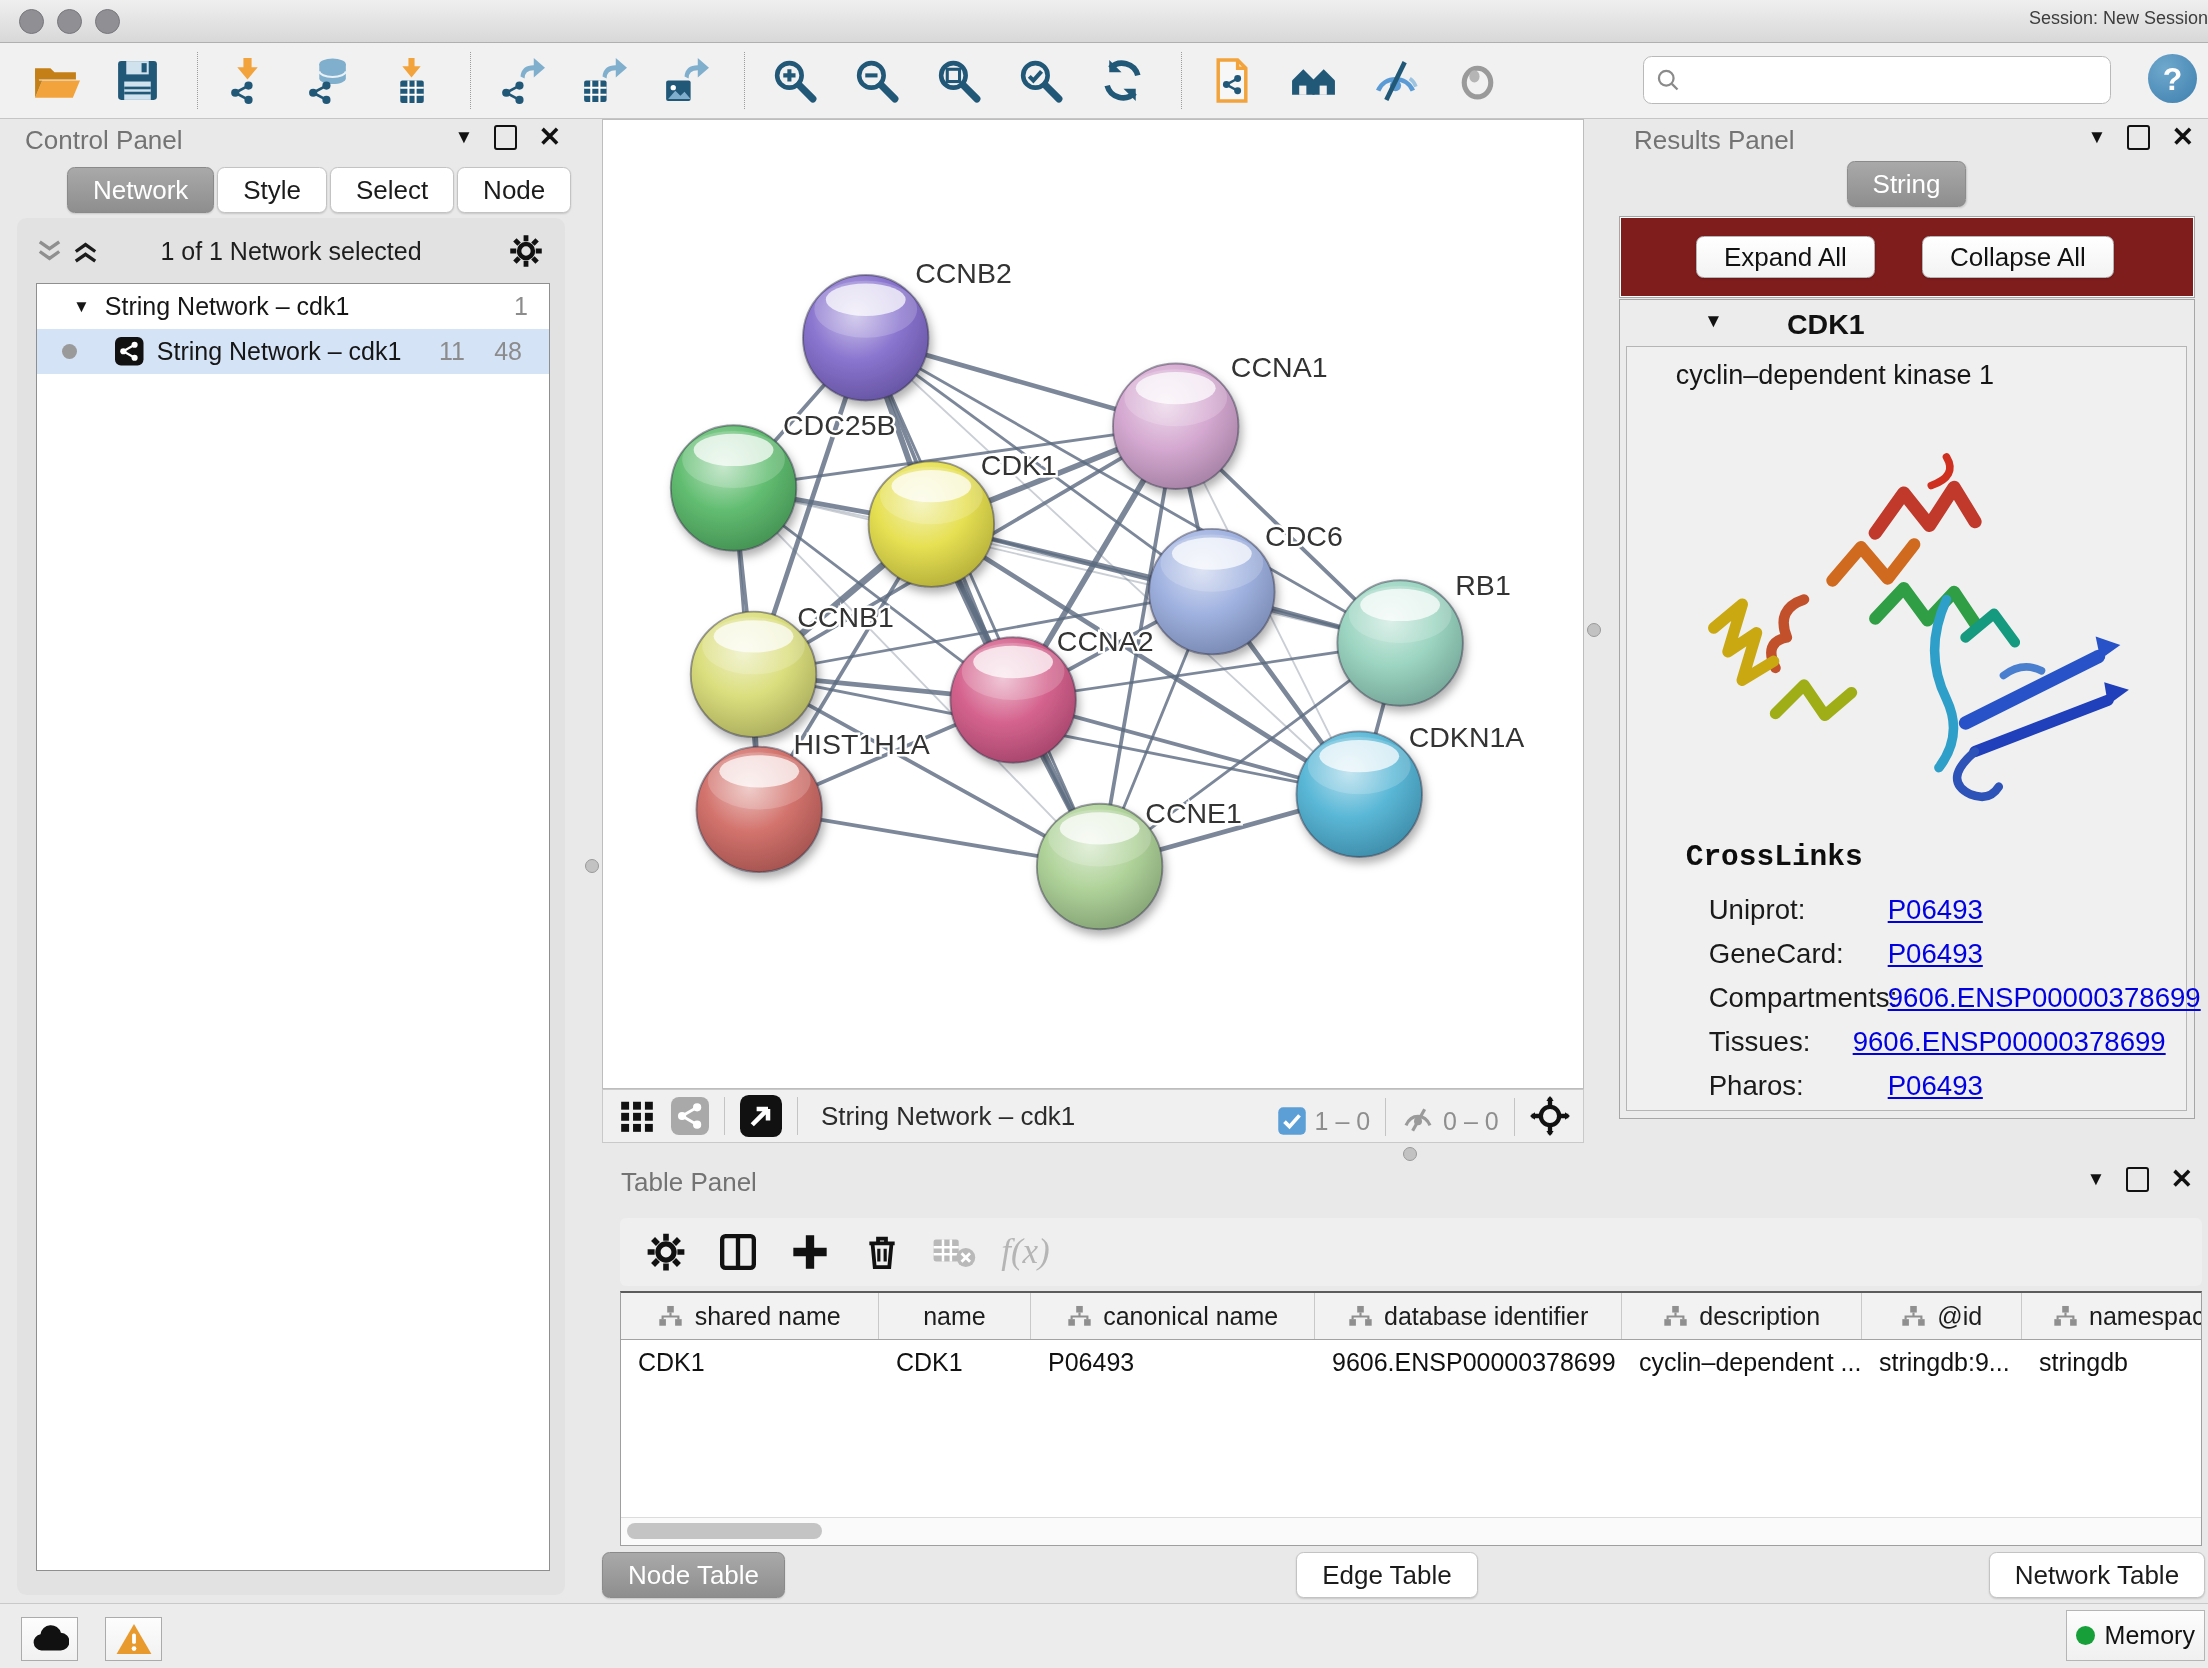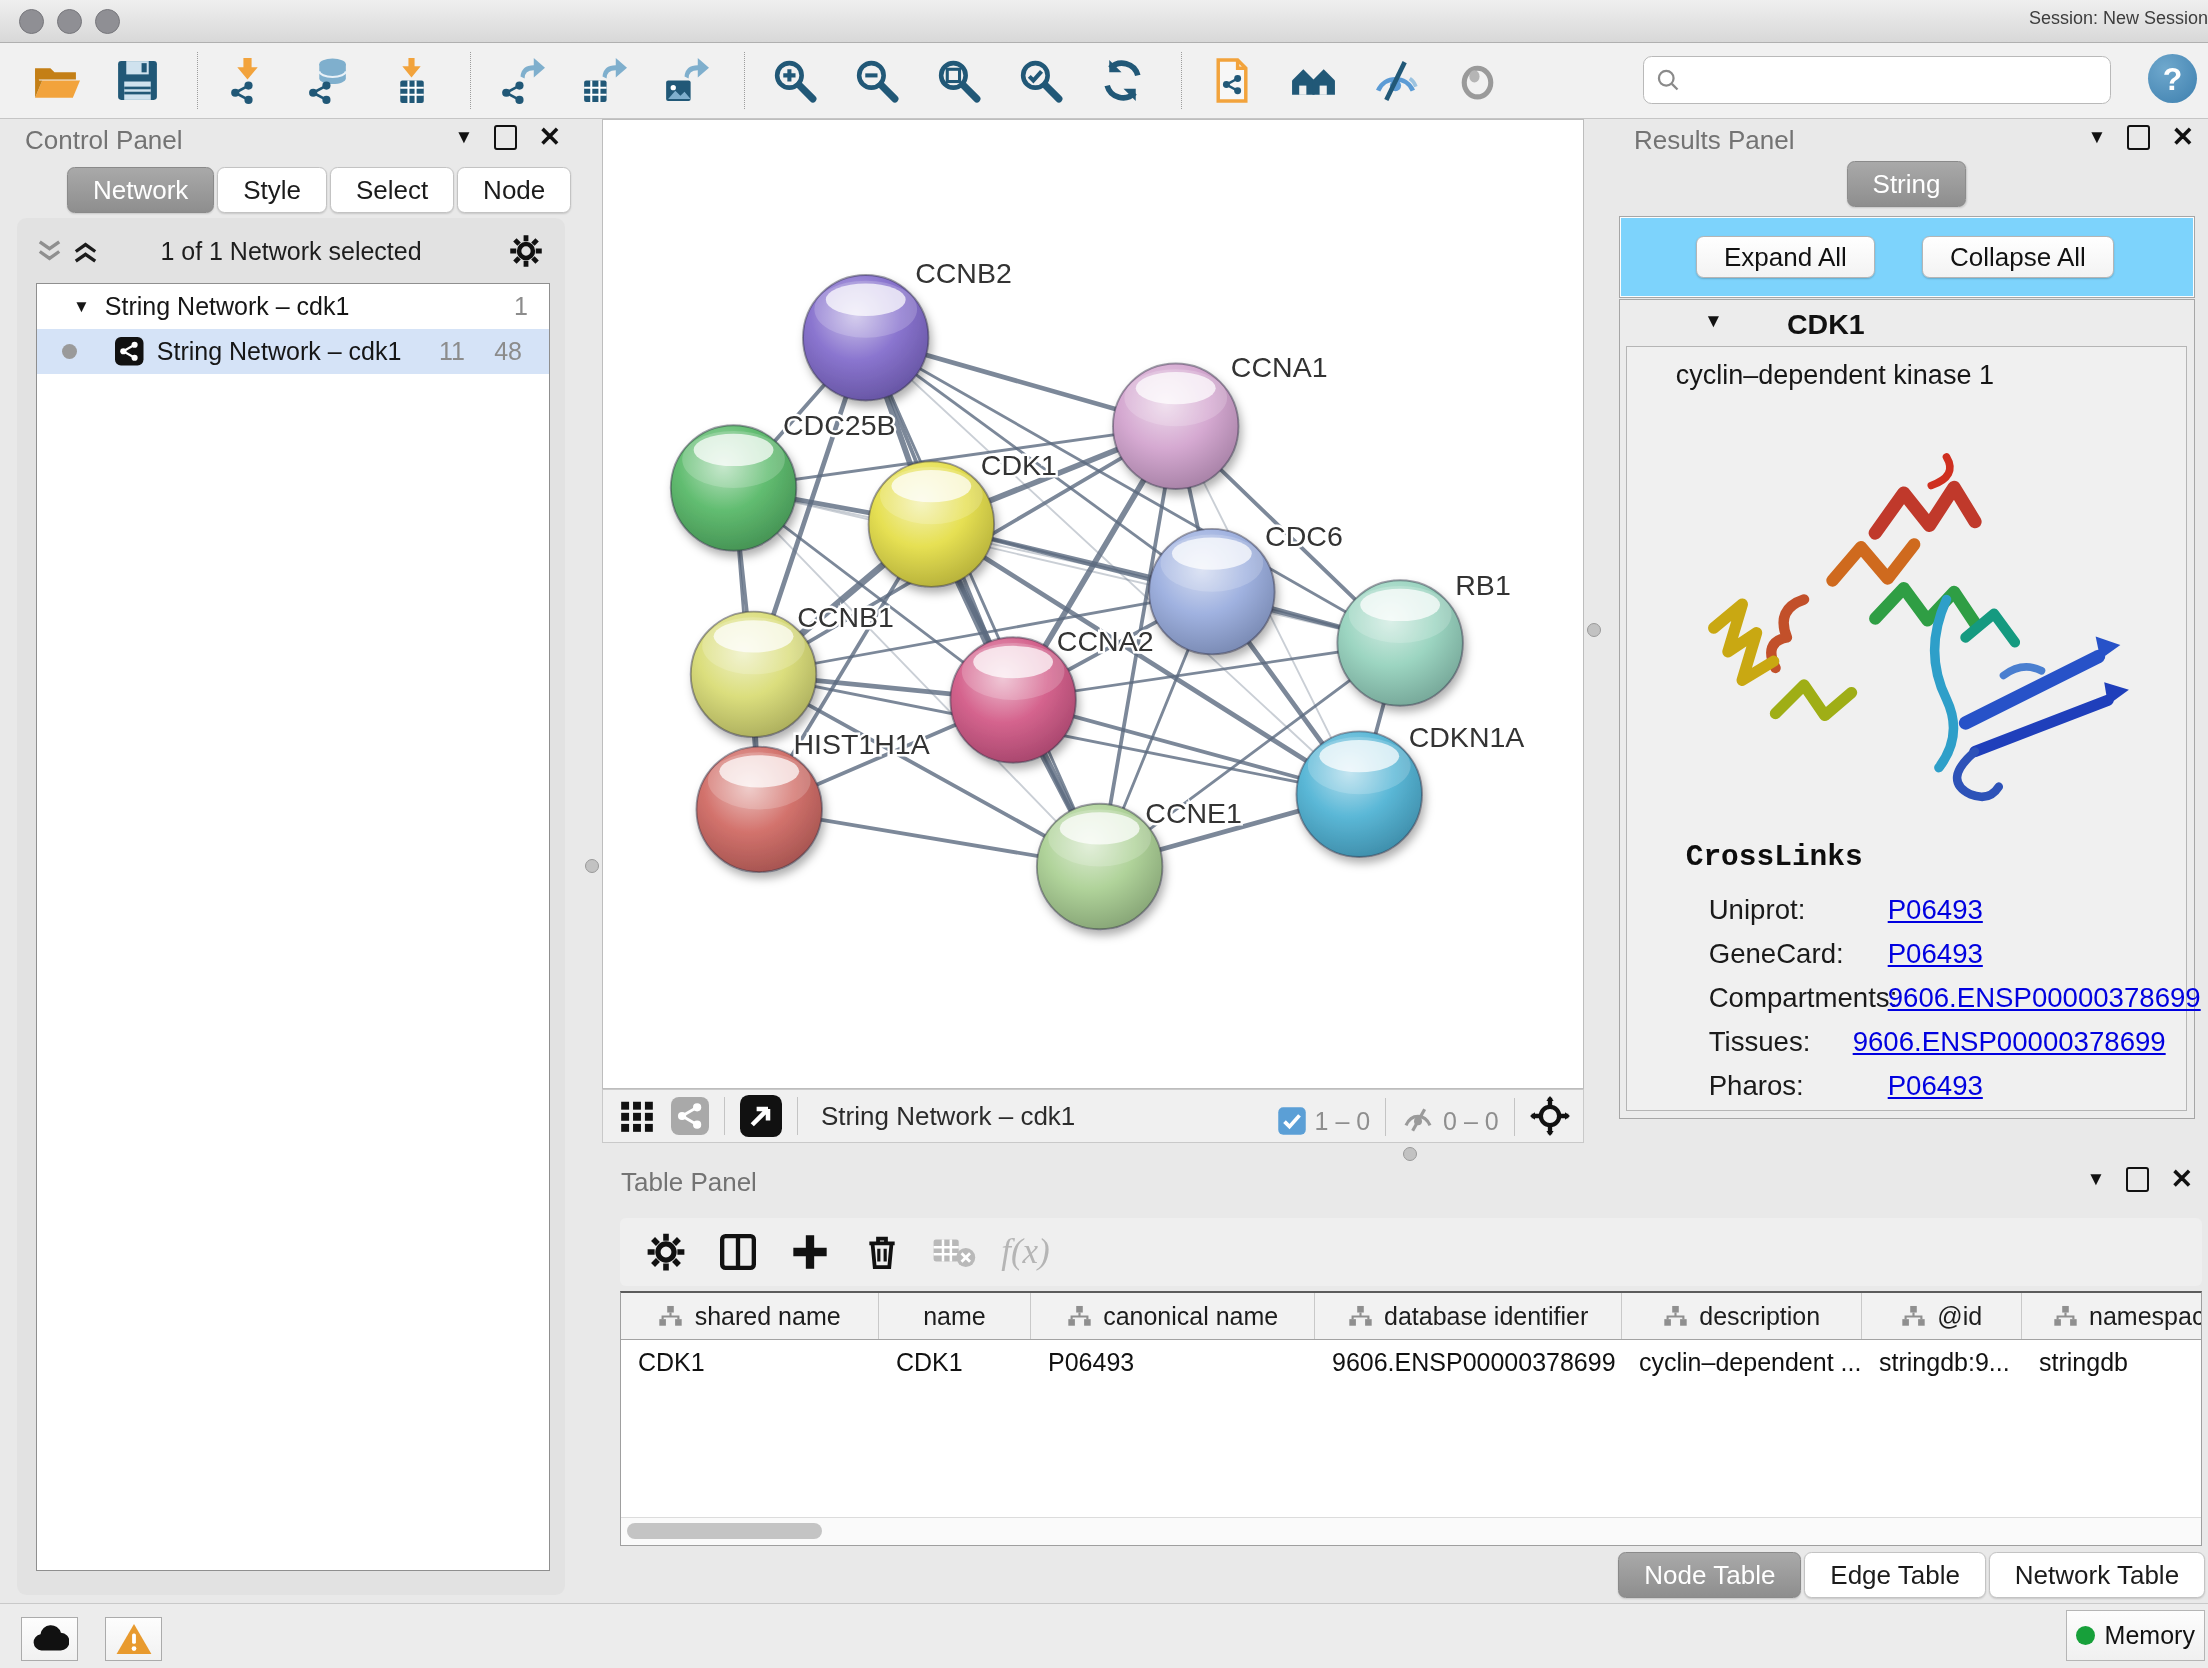--- a/index.html
+++ b/index.html
@@ -50,21 +50,21 @@
   #canvas{left:602px;top:119px;width:982px;height:970px;background:#fff;border:1px solid #bdbdbd;box-sizing:border-box;}
   #view-toolbar{left:602px;top:1089px;width:982px;height:54px;background:#f0f0f0;border:1px solid #c9c9c9;box-sizing:border-box;display:flex;align-items:center;}
   .vt-icon{display:flex;align-items:center;justify-content:center;margin-left:15px;}
   .vt-sep{width:0;height:38px;border-left:1px solid #c4c4c4;margin-left:15px;}
   #vt-name{font-size:26px;color:#2b2b2b;margin-left:23px;}
   .vt-count{font-size:25px;color:#8e8e8e;margin-left:7.6px;}
 
   
   #results-panel{left:1604px;top:119px;width:605px;height:1024px;background:#e9e9e9;}
   #rp-tab{position:absolute;left:50%;transform:translateX(-50%);top:42px;}
-  #rp-box1{position:absolute;left:15px;top:97px;width:574px;height:80px;background:#7dd3fc;border:1px solid #a6a6a6;box-shadow:inset 0 0 0 1px #fdfdfd;}
+  #rp-box1{position:absolute;left:15px;top:97px;width:574px;height:80px;background:#7f1d1d;border:1px solid #a6a6a6;box-shadow:inset 0 0 0 1px #fdfdfd;}
   .rp-btn{position:absolute;top:19px;height:42px;background:linear-gradient(#ffffff,#f3f3f3);border:1px solid #b5b5b5;border-radius:7.6px;font-size:26px;color:#111;padding:0 27px;box-shadow:0 1px 1.9px rgba(0,0,0,.2);}
   #rp-box2{position:absolute;left:15px;top:180px;width:574px;height:818px;background:#ececec;border:1px solid #a6a6a6;}
   #rp-prot-head{position:absolute;left:0;top:0;width:100%;height:44px;}
   #rp-prot-name{position:absolute;left:167px;top:7.6px;font-size:28.5px;font-weight:bold;color:#111;}
   #rp-prot-tri{position:absolute;left:84px;top:9.5px;font-size:19px;color:#111;}
   #rp-content{position:absolute;left:5.7px;top:46px;width:561px;height:765px;background:#f0f0f0;border:1px solid #b5b5b5;box-sizing:border-box;}
   #rp-desc{position:absolute;left:49px;top:13.3px;font-size:27px;color:#161616;}
   #protein-img{position:absolute;left:34px;top:91px;}
   #crosslinks-head{position:absolute;left:59px;top:493px;font-family:Liberation Mono, monospace;font-weight:bold;font-size:29.5px;color:#0d0d0d;}
   #crosslinks-rows{position:absolute;left:82px;top:535px;width:457px;}
@@ -76,21 +76,21 @@
   #table-panel{left:602px;top:1165px;width:1606px;height:438px;background:#e9e9e9;}
   #tp-toolbar{position:absolute;left:18px;top:53px;width:1582px;height:68px;background:#efefef;border-radius:5.7px;display:flex;align-items:center;padding-left:19px;box-sizing:border-box;}
   .tp-icon{width:53px;height:49px;display:flex;align-items:center;justify-content:center;margin-right:19px;background:transparent;border:none;padding:0;}
   #tp-table{position:absolute;left:18px;top:126px;width:1582px;height:255px;background:#fff;border:1px solid #9f9f9f;border-top:2.9px solid #5c5c5c;box-sizing:border-box;overflow:hidden;}
   #thead-row{display:flex;height:46px;background:#f2f2f2;border-bottom:1px solid #a3a3a3;}
   .th{display:flex;align-items:center;justify-content:center;gap:11.4px;font-size:25px;color:#1c1c1c;border-right:1px solid #c9c9c9;box-sizing:border-box;flex:none;overflow:hidden;white-space:nowrap;}
   .tr{display:flex;height:44px;}
   .td{display:flex;align-items:center;font-size:25px;color:#111;padding-left:17px;box-sizing:border-box;flex:none;overflow:hidden;white-space:nowrap;}
   #tp-scroll{position:absolute;left:0;right:0;bottom:0;height:27px;background:#fafafa;border-top:1px solid #dcdcdc;}
   #tp-thumb{position:absolute;left:5.7px;top:4.8px;width:195px;height:16px;border-radius:8.6px;background:#c4c4c4;}
-  #bottom-tabs{position:absolute;left:0;width:100%;top:387px;display:flex;justify-content:flex-end;}
+  #bottom-tabs{position:absolute;left:0;width:100%;top:387px;display:flex;justify-content:space-between;}
 
   
   #status-bar{left:0;top:1603px;width:2208px;height:66px;background:#ececec;border-top:1.9px solid #c9c9c9;}
   .sb-btn{position:absolute;top:13.3px;width:57px;height:44px;background:linear-gradient(#fdfdfd,#f1f1f1);border:1.9px solid #ababab;display:flex;align-items:center;justify-content:center;padding:0;}
   #memory-btn{position:absolute;left:2066px;top:5.7px;width:139px;height:51px;background:linear-gradient(#fdfdfd,#f0f0f0);border:1.9px solid #b5b5b5;display:flex;align-items:center;justify-content:center;gap:9.5px;font-size:25px;color:#111;}
   #memory-dot{width:19px;height:19px;border-radius:50%;background:#17a03a;}
   .net-label{font-size:30px;fill:#333;paint-order:stroke;stroke:#ffffff;stroke-width:5px;font-family:"Liberation Sans",sans-serif;}
 </style>
 </head>
 <body>

